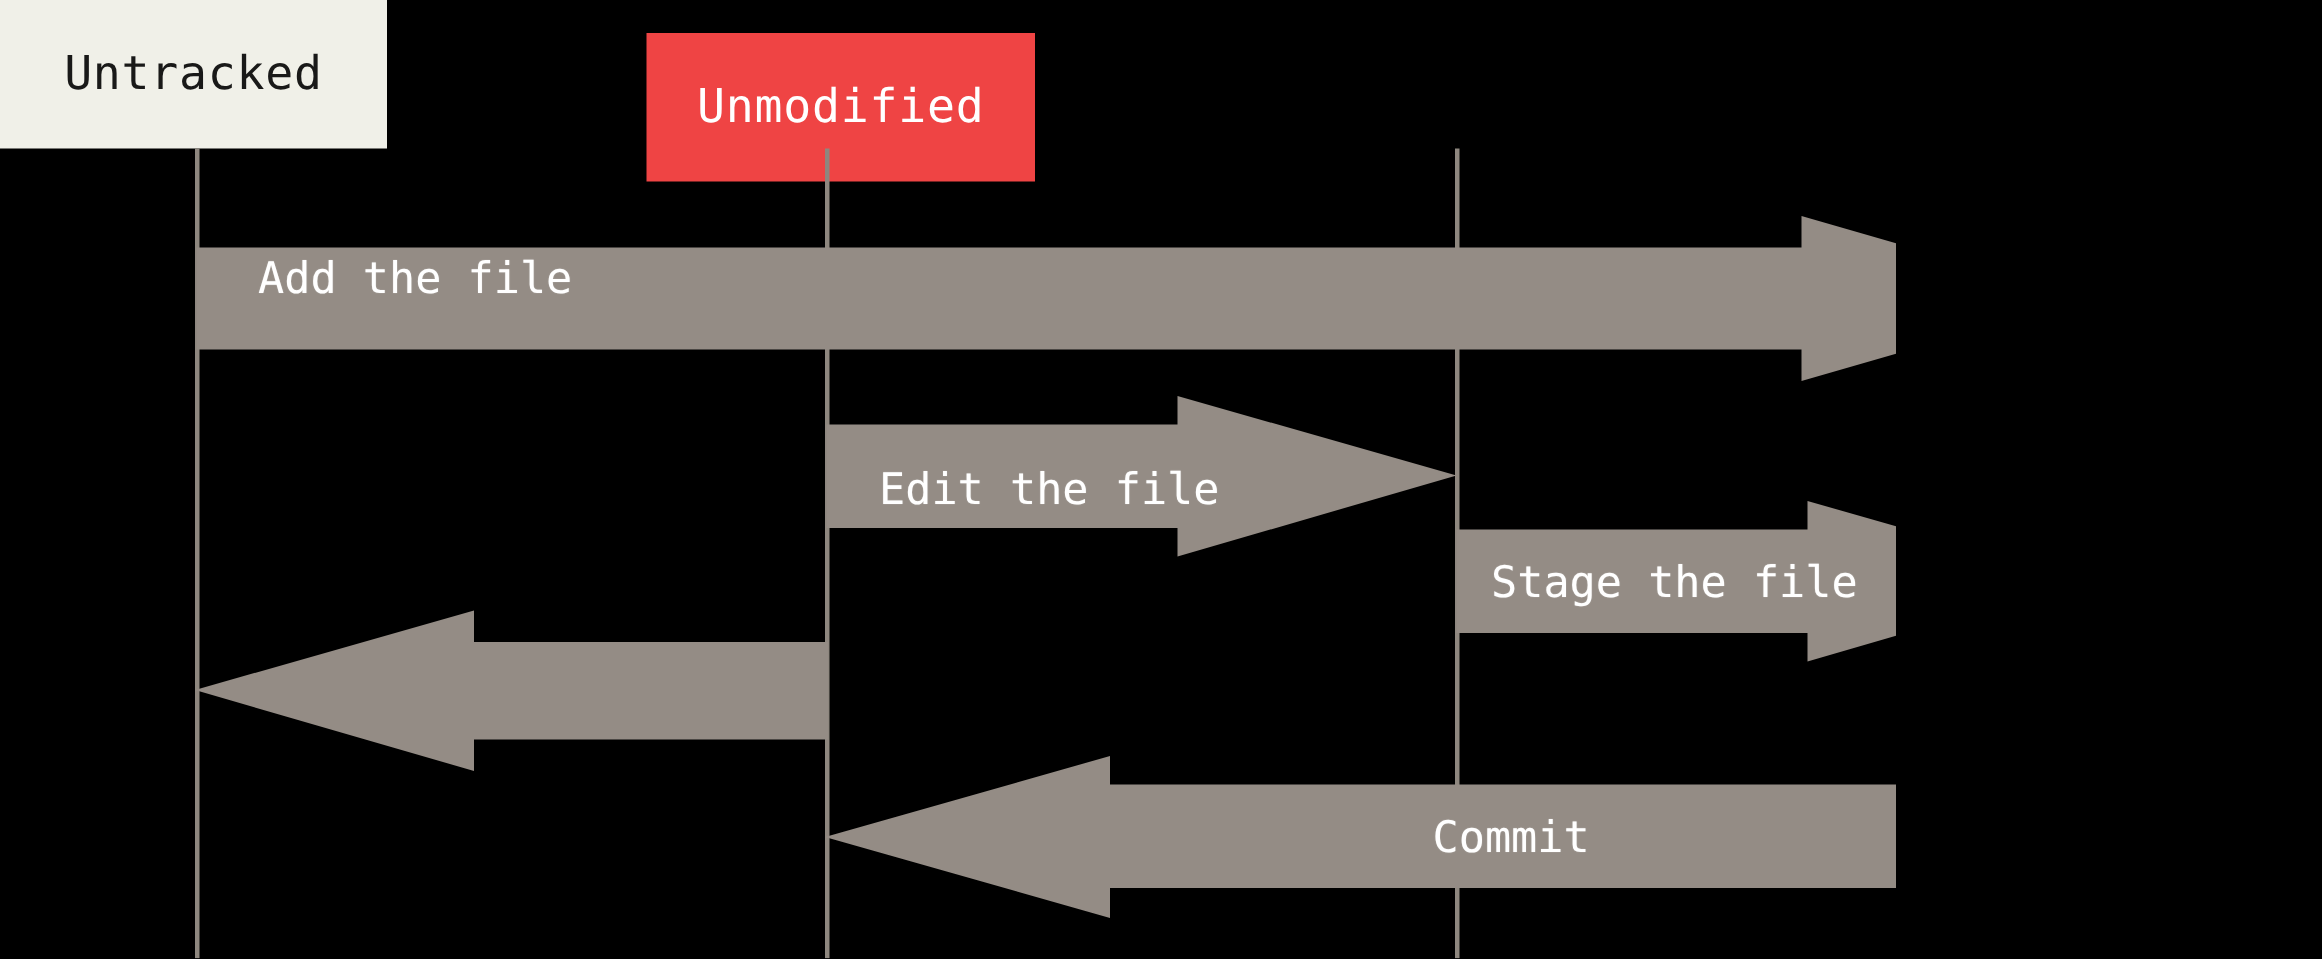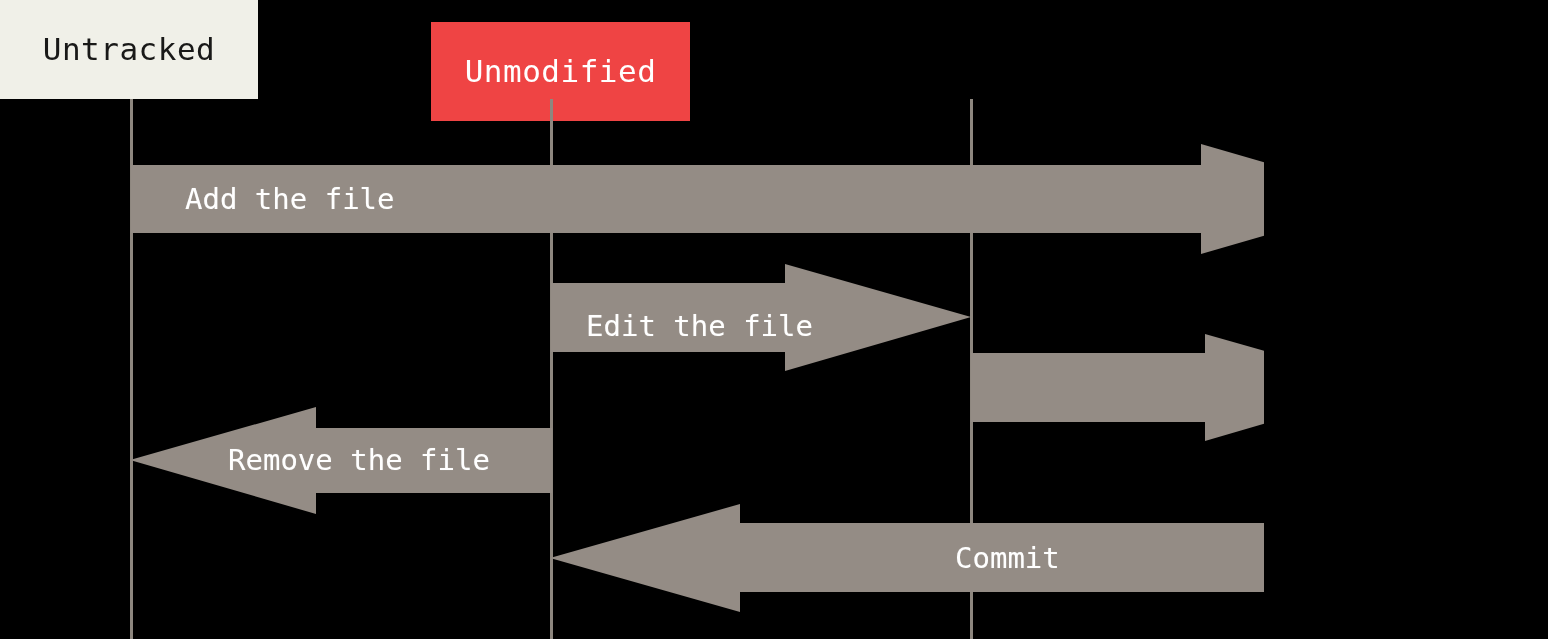--- a/index.html
+++ b/index.html
@@ -72,41 +72,41 @@
   <div class="lifeline" style="left:130px;"></div>
   <div class="lifeline" style="left:550px;"></div>
   <div class="lifeline" style="left:970px;"></div>
   <div class="lifeline" style="left:1390px;"></div>
 
   <div class="arrow" style="left:131px; top:144px; width:1261px; height:110px;">
     <svg width="1261" height="110" viewBox="0 0 1261 110">
       <polygon points="0,21 1070,21 1070,0 1260,55 1070,110 1070,89 0,89" fill="#948c85"></polygon>
     </svg>
   </div>
-  <div class="arrow-text" style="left:172px; top:185px;margin-left:13px;">Add the file</div>
+  <div class="arrow-text" style="left:172px; top:171px;">Add the file</div>
 
   <div class="arrow" style="left:551px; top:264px; width:421px; height:107px;">
     <svg width="421" height="107" viewBox="0 0 421 107">
       <polygon points="0,19 234,19 234,0 420,53 234,107 234,88 0,88" fill="#948c85"></polygon>
     </svg>
   </div>
   <div class="arrow-text" style="left:586px; top:312px;">Edit the file</div>
 
   <div class="arrow" style="left:971px; top:334px; width:421px; height:107px;">
     <svg width="421" height="107" viewBox="0 0 421 107">
       <polygon points="0,19 234,19 234,0 420,53 234,107 234,88 0,88" fill="#948c85"></polygon>
     </svg>
   </div>
+  <div class="arrow-text" style="left:994px; top:374px;">Stage the file</div>
 
   <div class="arrow" style="left:130px; top:407px; width:422px; height:107px;">
     <svg width="422" height="107" viewBox="0 0 422 107">
       <polygon points="422,21 186,21 186,0 0,53 186,107 186,86 422,86" fill="#948c85"></polygon>
     </svg>
   </div>
-  <div class="arrow-text" style="left:228px; top:446px;">Remove the file</div>
 
   <div class="arrow" style="left:550px; top:504px; width:842px; height:108px;">
     <svg width="842" height="108" viewBox="0 0 842 108">
       <polygon points="842,19 190,19 190,0 0,54 190,108 190,88 842,88" fill="#948c85"></polygon>
     </svg>
   </div>
   <div class="arrow-text" style="left:955px; top:544px;text-align:center;">Commit</div>
 
 </div>
 

